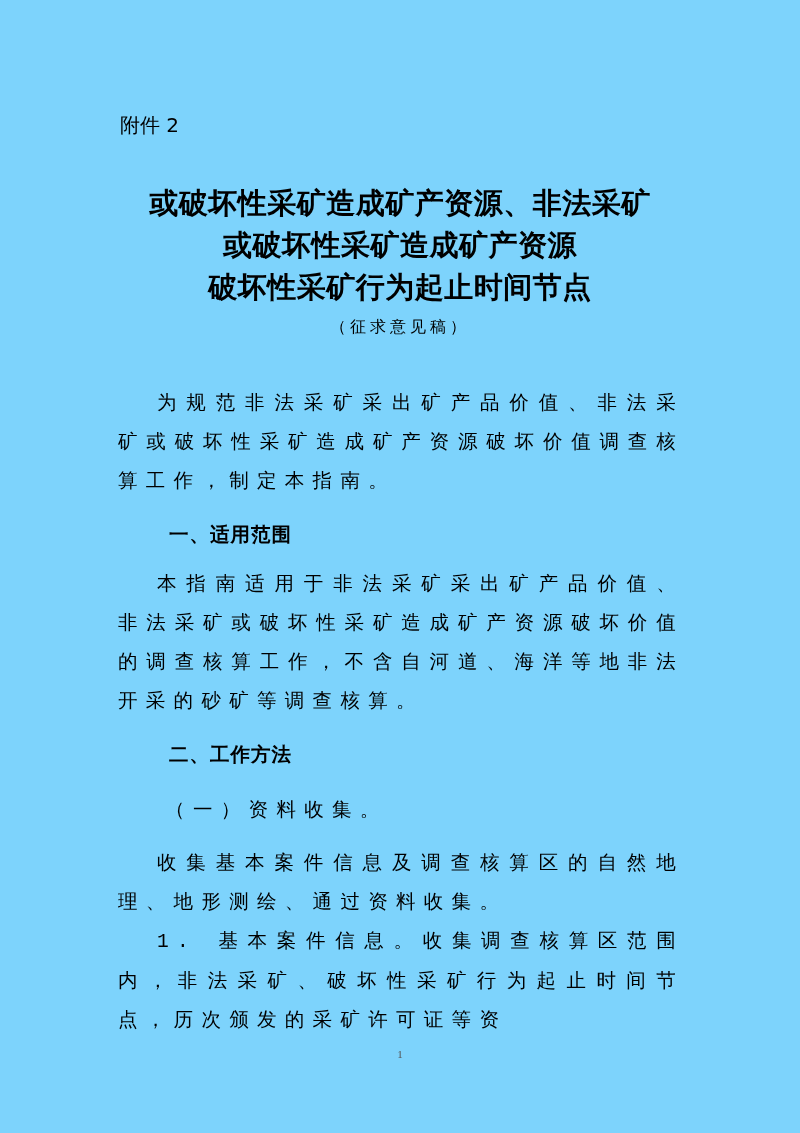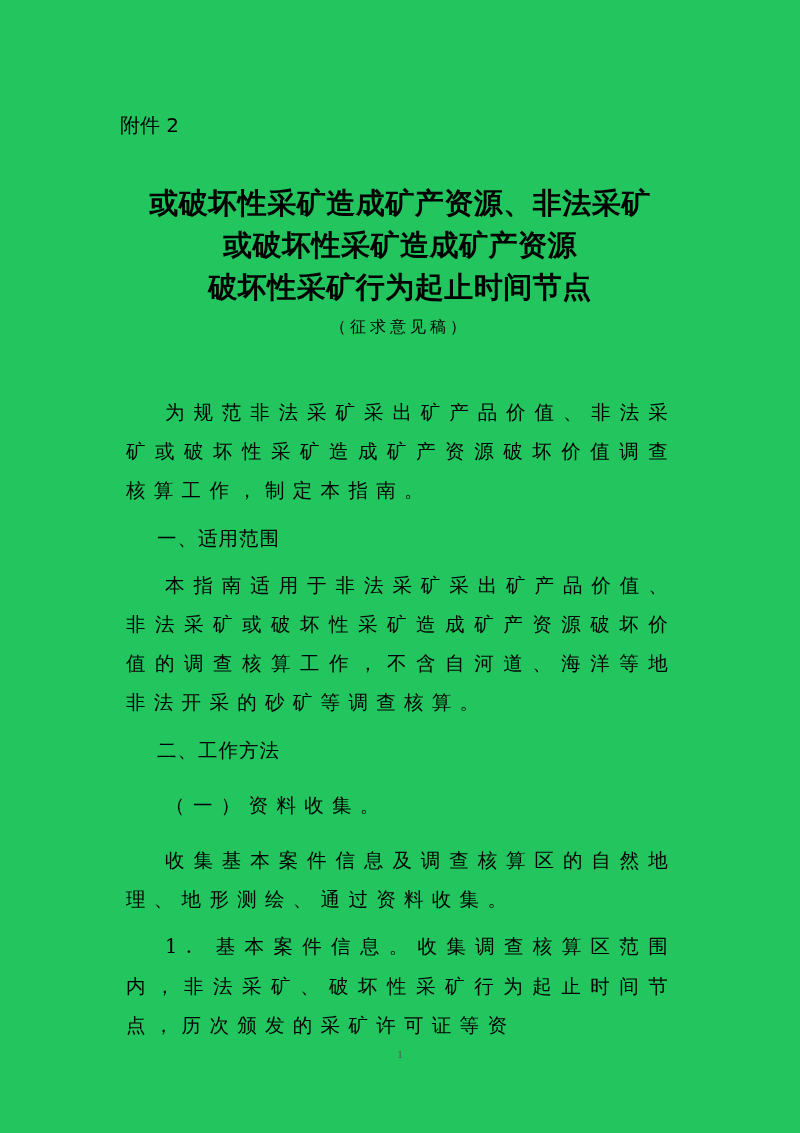--- a/index.html
+++ b/index.html
@@ -1,17 +1,17 @@
 <!DOCTYPE html>
 <html><head>
   <meta charset="utf-8">
   <style>
     html, body { margin: 0; padding: 0; background: #ffffff; }
     body { width: 800px; height: 1133px; position: relative; overflow: hidden; color: #000; }
-    .page { position: absolute; left: 0; top: 0; width: 800px; height: 1133px; background: #22c55e; }
+    .page { position: absolute; left: 0; top: 0; width: 800px; height: 1133px; background: #7dd3fc; }
     .attachment {
       position: absolute; left: 120px; top: 110px;
       font-family: "DejaVu Sans", "Liberation Sans", sans-serif;
       font-size: 20px; line-height: 30px; letter-spacing: 0;
     }
     .title-block { position: absolute; left: 0; width: 800px; top: 182px; text-align: center; }
     .title-line {
       font-family: "DejaVu Serif", "Liberation Serif", serif;
       font-weight: bold; font-size: 29px; line-height: 42px; letter-spacing: 0.5px;
       white-space: nowrap;
@@ -20,25 +20,25 @@
       margin-top: 0px;
       font-family: "DejaVu Serif", "Liberation Serif", serif;
       font-size: 16px; line-height: 38px; letter-spacing: 4px;
     }
     .body-text {
       position: absolute; left: 118px; top: 385px; width: 566px;
       font-family: "DejaVu Serif", "Liberation Serif", serif;
       font-size: 19.5px; line-height: 39.2px; letter-spacing: 8.3px;
       text-align: justify; text-justify: inter-character;
     }
-    .para { margin: 8px; text-indent: 2em; text-align: justify; }
+    .para { margin: 0; text-indent: 2em; text-align: justify; font-family: Liberation Mono, monospace; }
     .heading {
-      margin: 0; text-indent: 2em;
+      margin: 12px; text-indent: 2em;
       font-family: "DejaVu Sans", "Liberation Sans", sans-serif;
-      font-weight: normal; letter-spacing: 1px;
+      font-weight: bold; letter-spacing: 1px;
     }
     .subheading { margin: 16px; text-indent: 1.6em; }
     .page-number {
       position: absolute; left: 0; width: 800px; top: 1048px; text-align: center;
       font-family: "Liberation Serif", serif; font-size: 11px; color: #555;
     }
   </style>
 </head>
 <body>
 

